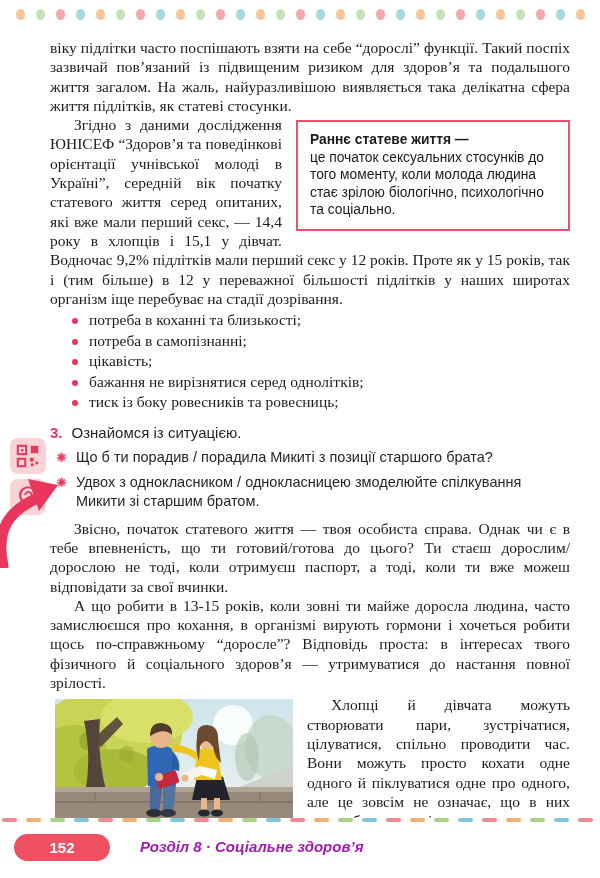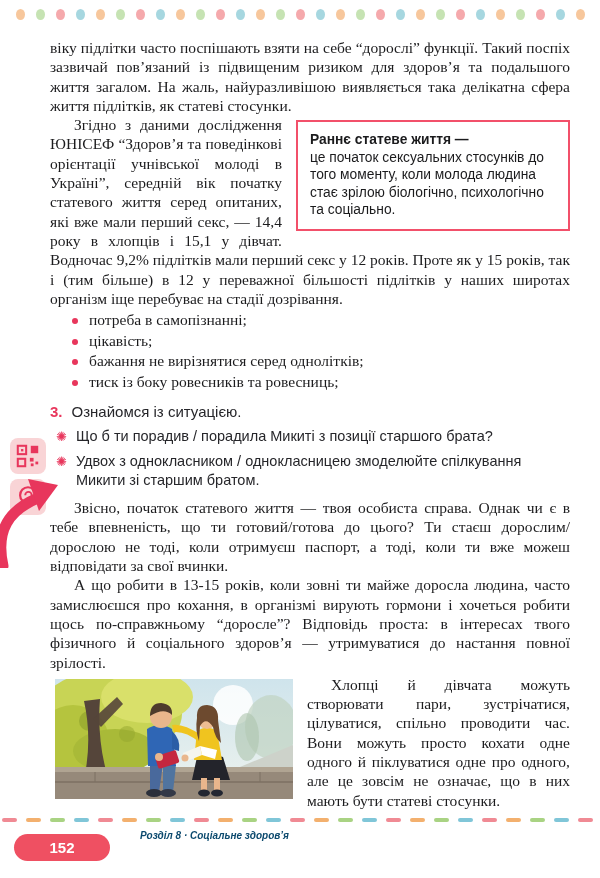--- a/index.html
+++ b/index.html
@@ -41,22 +41,22 @@
   .photo{float:left;width:238px;height:120px;margin:4px 14px 2px 5px;padding:0;
          border:0;display:block;}
   .photo svg{display:block;width:238px;height:120px;}
   
   .footer{position:absolute;left:0;right:0;bottom:0;height:60px;background:#fff;}
   .dash-row{position:absolute;top:0;left:0;right:0;display:flex;gap:9px;padding-left:2px;overflow:hidden;}
   .dash-row span{width:15px;height:4px;border-radius:2px;flex:0 0 auto;}
   .page-badge{position:absolute;top:16px;left:14px;width:96px;height:27px;background:#ef5062;
               border-radius:14px;color:#fff;font-family:"Liberation Sans",sans-serif;
               font-weight:bold;font-size:15px;display:flex;align-items:center;justify-content:center;}
-  .footer-title{position:absolute;top:12px;left:140px;font-family:"Liberation Sans",sans-serif;
-                font-style:italic;font-weight:600;font-size:10px;color:#0c4a6e;}
+  .footer-title{position:absolute;top:20px;left:140px;font-family:"Liberation Sans",sans-serif;
+                font-style:italic;font-weight:600;font-size:15px;color:#a21caf;}
   .clearfix::after{content:"";display:block;clear:both;}
 </style>
 </head>
 <body>
 
 <div class="page">
 
   <div class="dots-row">
       <span style="background: rgb(247, 199, 156);"></span>
       <span style="background: rgb(198, 227, 179);"></span>
@@ -95,20 +95,21 @@
     <div class="clearfix">
       <aside class="callout">
         <div class="callout-title">Раннє статеве життя —</div>
         <div class="callout-body">це початок сексуальних стосунків до того моменту, коли молода людина стає зрілою біологічно, психологічно та соціально.</div>
       </aside>
       <p class="body indent">Згідно з даними дослідження ЮНІСЕФ “Здоров’я та поведінкові орієнтації учнівської молоді в Україні”, середній вік початку статевого життя серед опитаних, які вже мали перший секс, — 14,4 року в хлопців і 15,1 у дівчат. Водночас 9,2% підлітків мали перший секс у 12 років. Проте як у 15 років, так і (тим більше) в 12 у переважної більшості підлітків у наших широтах організм іще перебуває на стадії дозрівання.</p>
     </div>
 
 
     <ul class="bullets">
+        <li>потреба в коханні та близькості;</li>
         <li>потреба в самопізнанні;</li>
         <li>цікавість;</li>
         <li>бажання не вирізнятися серед однолітків;</li>
         <li>тиск із боку ровесників та ровесниць;</li>
       </ul>
 
     <section class="task">
       <div class="task-head">
         <span class="task-num">3.</span>
         <span class="task-title">Ознайомся із ситуацією.</span>

